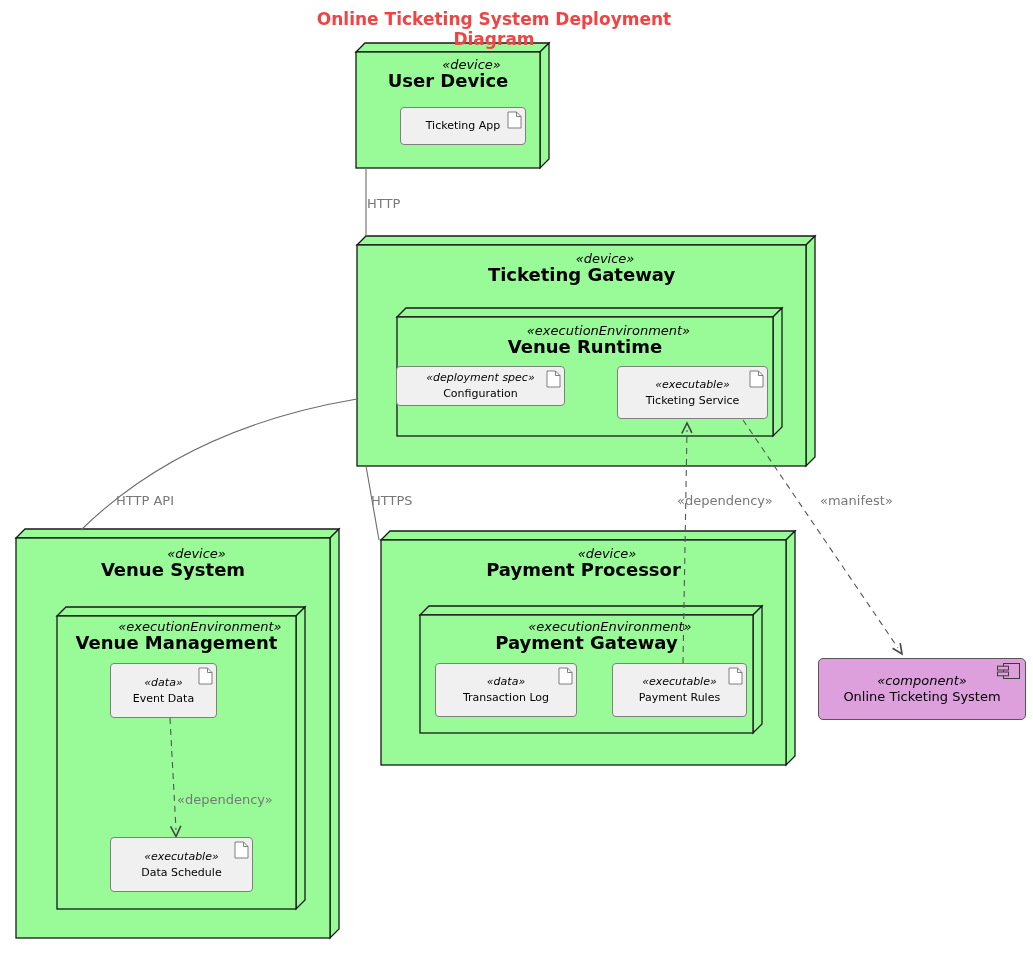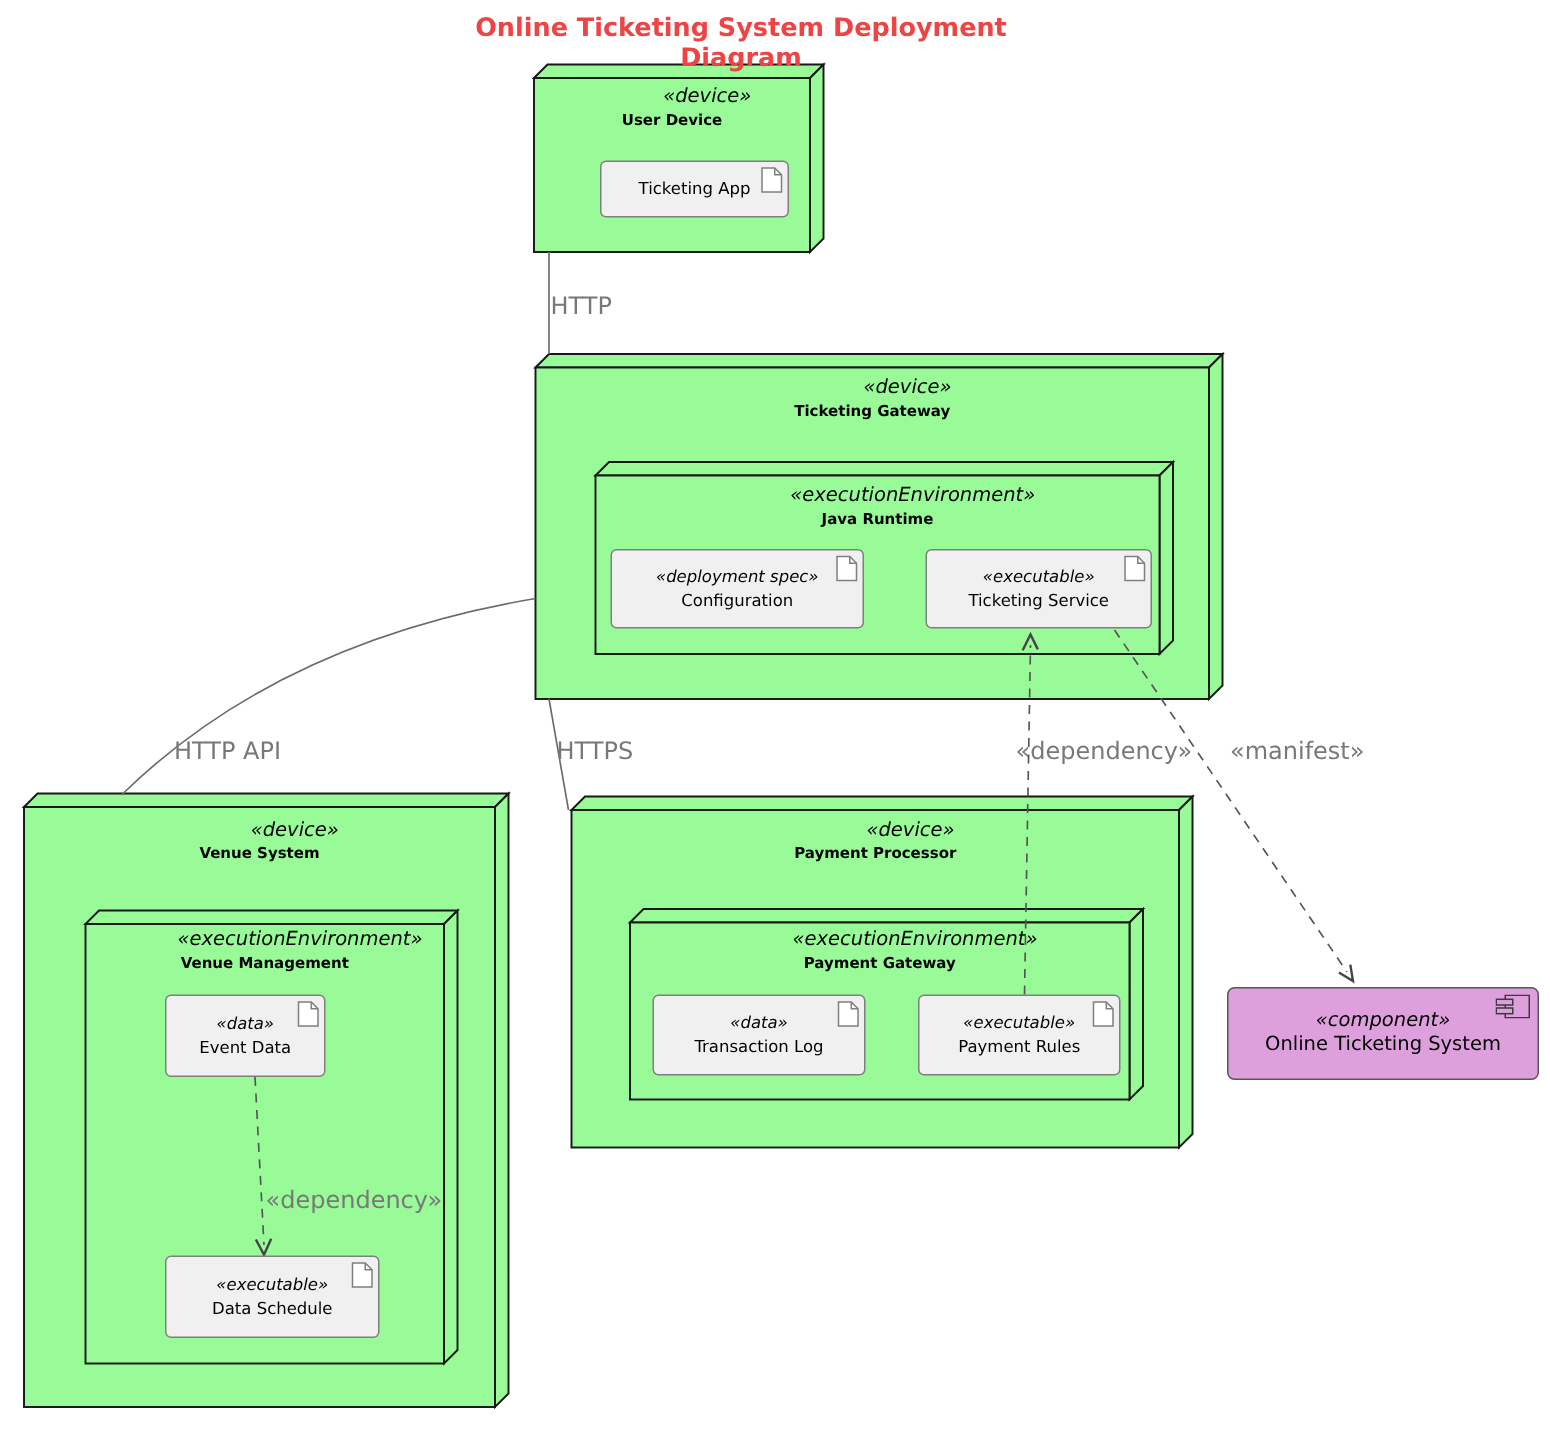--- a/index.html
+++ b/index.html
@@ -8,38 +8,38 @@
     font-family:"DejaVu Sans","Liberation Sans",sans-serif;color:#000;
     overflow:hidden;
   }
   #shapes{position:absolute;left:0;top:0;width:1033px;height:957px;}
   .title{
     position:absolute;left:304px;top:9px;width:380px;text-align:center;
     font-size:17px;font-weight:bold;color:#ef4444;
   }
   .node-caption{position:absolute;text-align:center;}
   .node-caption .stereo{font-style:italic;font-size:13px;line-height:16px;margin-left:47px;}
-  .node-caption .nname{font-weight:bold;font-size:10px;line-height:16px;}
+  .node-caption .nname{font-weight:bold;font-size:18px;line-height:16px;}
   .artifact{
     position:absolute;background:#f0f0f0;border:1px solid #7f7f7f;border-radius:4px;
     box-sizing:border-box;display:flex;flex-direction:column;align-items:center;
     justify-content:center;font-size:11px;line-height:16px;text-align:center;
   }
   .artifact .stereo{font-style:italic;}
   .doc-icon{position:absolute;top:3px;right:3px;}
   .component{
     position:absolute;left:818px;top:658px;width:208px;height:62px;
     background:#DDA0DD;border:1px solid #565656;border-radius:5px;box-sizing:border-box;
     display:flex;flex-direction:column;align-items:center;justify-content:center;
     font-size:13px;line-height:16px;text-align:center;
   }
   .component .stereo{font-style:italic;}
   .comp-icon{position:absolute;top:4px;right:5px;}
   .conn-label{
-    position:absolute;color:#787878;font-size:16px;line-height:15px;white-space:nowrap;
+    position:absolute;color:#787878;font-size:13px;line-height:15px;white-space:nowrap;
   }
 </style>
 </head>
 <body>
 
 <div id="canvas">
 
   <svg id="shapes" width="1033" height="957" viewBox="0 0 1033 957">
 
     <g fill="#98FB98" stroke="#181818" stroke-width="1.3">
@@ -103,21 +103,21 @@
   <div class="node-caption" style="left:356px;top:57px;width:184px;">
     <div class="stereo">«device»</div>
     <div class="nname">User Device</div>
   </div>
   <div class="node-caption" style="left:357px;top:251px;width:449px;">
     <div class="stereo">«device»</div>
     <div class="nname">Ticketing Gateway</div>
   </div>
   <div class="node-caption" style="left:397px;top:323px;width:376px;">
     <div class="stereo">«executionEnvironment»</div>
-    <div class="nname">Java Runtime</div>
+    <div class="nname">Venue Runtime</div>
   </div>
   <div class="node-caption" style="left:16px;top:546px;width:314px;">
     <div class="stereo">«device»</div>
     <div class="nname">Venue System</div>
   </div>
   <div class="node-caption" style="left:57px;top:619px;width:239px;">
     <div class="stereo">«executionEnvironment»</div>
     <div class="nname">Venue Management</div>
   </div>
   <div class="node-caption" style="left:381px;top:546px;width:405px;">
@@ -130,21 +130,21 @@
   </div>
 
   <div class="artifact" style="left:400px;top:107px;width:126px;height:38px;">
     <svg class="doc-icon" width="15" height="18" viewBox="0 0 15 18">
         <path d="M1,1 h8.5 l4.5,4.5 V17 H1 Z" fill="#ffffff" stroke="#7f7f7f"></path>
         <path d="M9.5,1 v4.5 h4.5" fill="none" stroke="#7f7f7f"></path>
       </svg>
     <div>Ticketing App</div>
   </div>
 
-  <div class="artifact" style="left:407px;top:366px;width:169px;height:53px;text-align:right;">
+  <div class="artifact" style="left:396px;top:366px;width:169px;height:40px;text-align:right;">
     <svg class="doc-icon" width="15" height="18" viewBox="0 0 15 18">
         <path d="M1,1 h8.5 l4.5,4.5 V17 H1 Z" fill="#ffffff" stroke="#7f7f7f"></path>
         <path d="M9.5,1 v4.5 h4.5" fill="none" stroke="#7f7f7f"></path>
       </svg>
     <div class="stereo">«deployment spec»</div>
     <div>Configuration</div>
   </div>
 
   <div class="artifact" style="left:617px;top:366px;width:151px;height:53px;">
     <svg class="doc-icon" width="15" height="18" viewBox="0 0 15 18">

